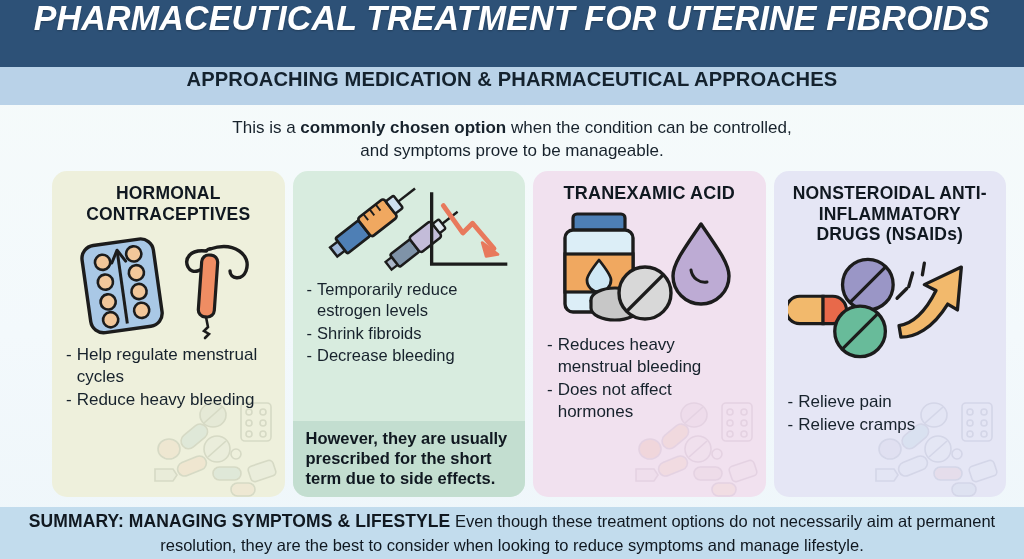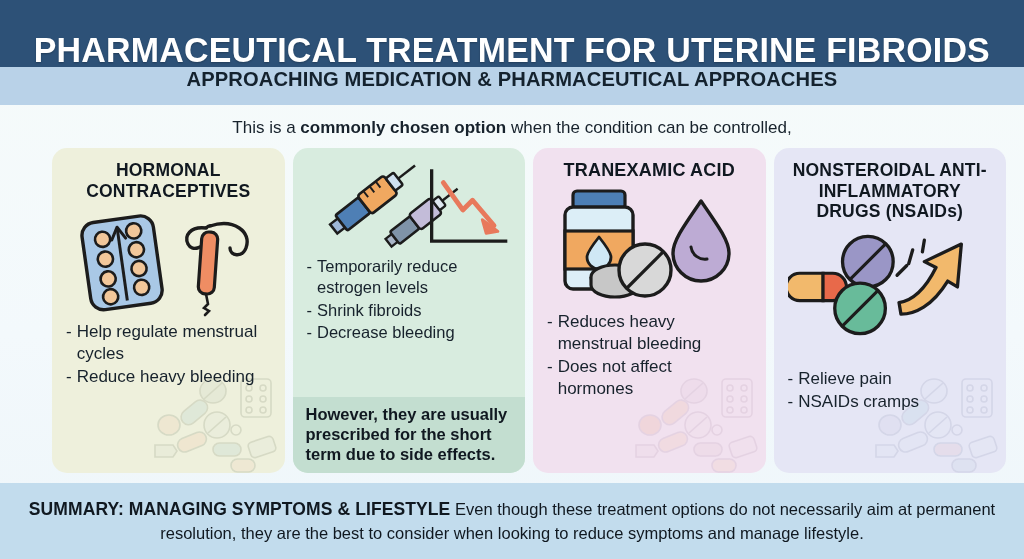--- a/index.html
+++ b/index.html
@@ -13,22 +13,23 @@
     position: relative;
     width: 1024px; height: 559px;
     background: linear-gradient(180deg,#f6fbfa 0%, #f3f9fc 60%, #eef6fa 100%);
     display: flex; flex-direction: column;
   }
 
   
   .title-bar {
     height: 67px;
     background: #2d5177;
-    display: flex; align-items: flex-end; justify-content: center;
+    display: flex; align-items: flex-start; justify-content: center;
     flex: 0 0 auto;
+    font-style: italic;
   }
   .title-bar h1 {
     color: #ffffff;
     font-size: 35px;
     font-weight: bold;
     letter-spacing: 0.2px;
     text-align: center;
     line-height: 1;
     text-shadow: 0 1px 2px rgba(0,0,0,0.25);
     transform: scaleX(0.97);
@@ -134,21 +135,21 @@
     right: 2px; bottom: 0;
     width: 130px; height: 100px;
     z-index: 1;
     opacity: 0.5;
     pointer-events: none;
   }
 
   
   .footer {
     flex: 0 0 auto;
-    height: 76px;
+    height: 52px;
     margin-top: 10px;
     background: #c2dced;
     display: flex; align-items: center; justify-content: center;
     padding: 0 22px;
     text-align: center;
     color: #101820;
     font-size: 16.5px;
     line-height: 1.4;
   }
   .footer b { font-weight: bold; font-size: 17.5px; letter-spacing: .1px; }
@@ -161,20 +162,21 @@
 
   <div class="title-bar">
     <h1>PHARMACEUTICAL TREATMENT FOR UTERINE FIBROIDS</h1>
   </div>
   <div class="subtitle-bar">
     <h2>APPROACHING MEDICATION &amp; PHARMACEUTICAL APPROACHES</h2>
   </div>
 
   <div class="intro">
     <span>This is a </span><b>commonly chosen option</b><span> when the condition can be controlled,</span><br>
+    <span>and symptoms prove to be manageable.</span>
   </div>
 
   <div class="cards">
 
     <div class="card card-1">
       <h3>HORMONAL CONTRACEPTIVES</h3>
       <div class="art">
         <svg width="200" height="112" viewBox="0 0 200 112">
 
           <g transform="rotate(-8 60 56)">
@@ -360,21 +362,21 @@
           </g>
         </svg>
       </div>
       <div class="bullets">
         <div class="bl">
             <span class="dash">-</span>
             <span>Relieve pain</span>
           </div>
         <div class="bl">
             <span class="dash">-</span>
-            <span>NSAIDs cramps</span>
+            <span>Relieve cramps</span>
           </div>
       </div>
       <svg class="watermark" viewBox="0 0 130 100">
         <g stroke="#a8adc6" stroke-width="1.6" fill="none" opacity=".55">
           <rect x="88" y="6" width="30" height="38" rx="4"></rect>
           <circle cx="96" cy="15" r="3"></circle>
             <circle cx="110" cy="15" r="3"></circle>
           <circle cx="96" cy="26" r="3"></circle>
             <circle cx="110" cy="26" r="3"></circle>
           <circle cx="96" cy="37" r="3"></circle>

